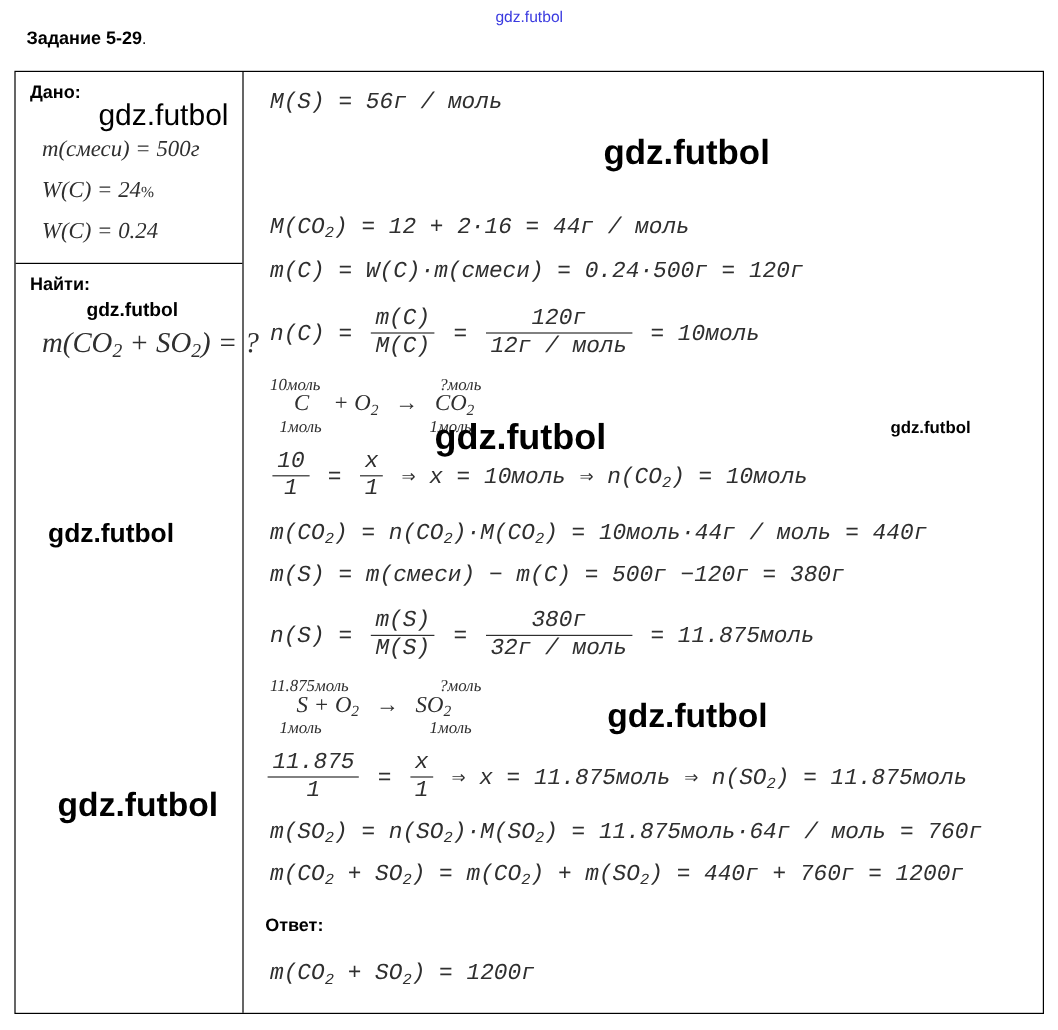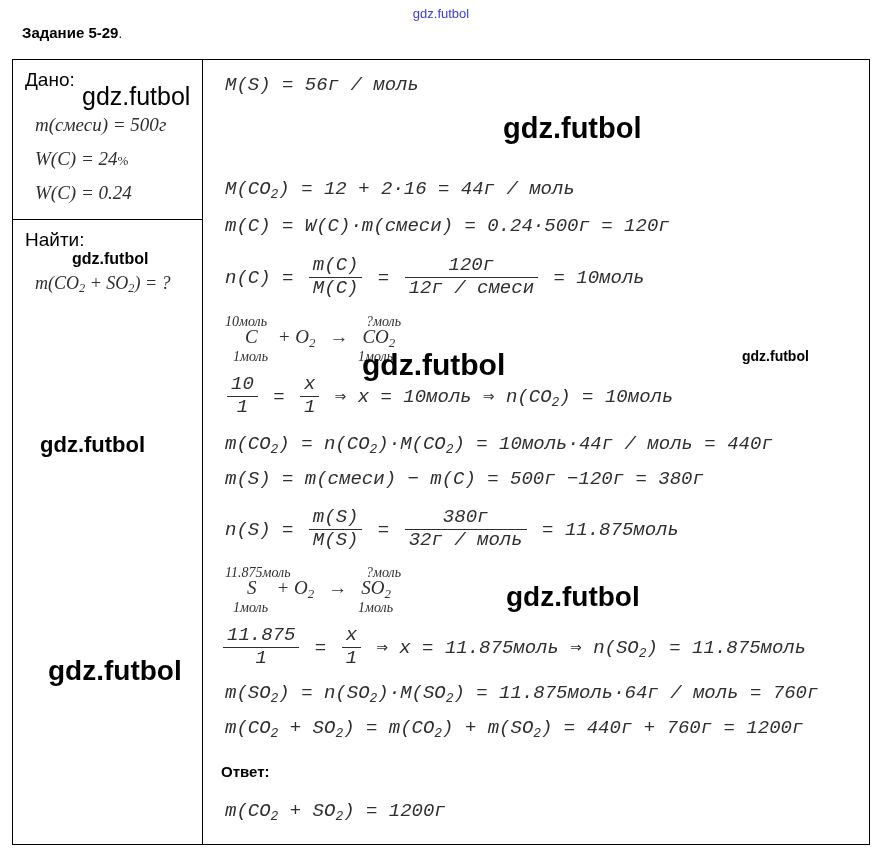--- a/index.html
+++ b/index.html
@@ -63,22 +63,22 @@
   .given-box {
     position: absolute;
     left: 0;
     top: 0;
     width: 100%;
     height: 160px;
     border-bottom: 1px solid #000000;
     box-sizing: border-box;
   }
   .lbl {
-    font-size: 19px;
-    font-weight: normal;
+    font-size: 15px;
+    font-weight: bold;
     font-family: "Liberation Sans", sans-serif;
   }
   .given-label {
     position: absolute;
     left: 12px;
     top: 9px;
   }
   .find-label {
     position: absolute;
     left: 12px;
@@ -95,21 +95,21 @@
     font-style: normal;
   }
   sub {
     font-size: 0.68em;
     vertical-align: -0.28em;
     font-style: italic;
   }
   .given-l1 { position: absolute; left: 22px; top: 54px; font-size: 19px; }
   .given-l2 { position: absolute; left: 22px; top: 88px; font-size: 19px; }
   .given-l3 { position: absolute; left: 22px; top: 122px; font-size: 19px; }
-  .find-l1  { position: absolute; left: 22px; top: 213px; font-size: 18px; }
+  .find-l1  { position: absolute; left: 22px; top: 213px; font-size: 24px; }
 
   .col-right {
     position: absolute;
     left: 190px;
     top: 0;
     right: 0;
     height: 100%;
   }
   .eq {
     position: absolute;
@@ -231,21 +231,21 @@
       </div>
 
       <div class="eq" style="left:22px; top:155px;">
         m(C) = W(C)·m(смеси) = 0.24·500<span>г</span> = 120<span>г</span>
       </div>
 
       <div class="eq" style="left:22px; top:196px;">
         n(C) =
         <span class="frac"><span class="num">m(C)</span><span class="den">M(C)</span></span>
         =
-        <span class="frac"><span class="num">120г</span><span class="den">12г / смеси</span></span>
+        <span class="frac"><span class="num">120г</span><span class="den">12г / моль</span></span>
         = 10моль
       </div>
 
       <div class="annot" style="left:22px; top:254px;">10моль</div>
       <div class="annot" style="left:163px; top:254px;">?моль</div>
       <div class="rxn" style="left:42px; top:266px;">
         <span class="big">C</span>
         <span class="big" style="margin-left:16px;">+ O<sub>2</sub></span>
         <span class="big" style="margin-left:10px;">→</span>
         <span class="big" style="margin-left:10px;">CO<sub>2</sub></span>
@@ -273,21 +273,21 @@
         <span class="frac"><span class="num">m(S)</span><span class="den">M(S)</span></span>
         =
         <span class="frac"><span class="num">380г</span><span class="den">32г / моль</span></span>
         = 11.875моль
       </div>
 
       <div class="annot" style="left:22px; top:505px;">11.875моль</div>
       <div class="annot" style="left:163px; top:505px;">?моль</div>
       <div class="rxn" style="left:44px; top:517px;">
         <span class="big">S</span>
-        <span class="big" style="margin-left:16px;">+ O<sub>2</sub></span>
+        <span class="big" style="margin-left:1px;">+ O<sub>2</sub></span>
         <span class="big" style="margin-left:10px;">→</span>
         <span class="big" style="margin-left:10px;">SO<sub>2</sub></span>
       </div>
       <div class="annot" style="left:30px; top:540px;">1моль</div>
       <div class="annot" style="left:155px; top:540px;">1моль</div>
 
       <div class="eq" style="left:16px; top:566px;">
         <span class="frac"><span class="num">11.875</span><span class="den">1</span></span>
         =
         <span class="frac"><span class="num">x</span><span class="den">1</span></span>

